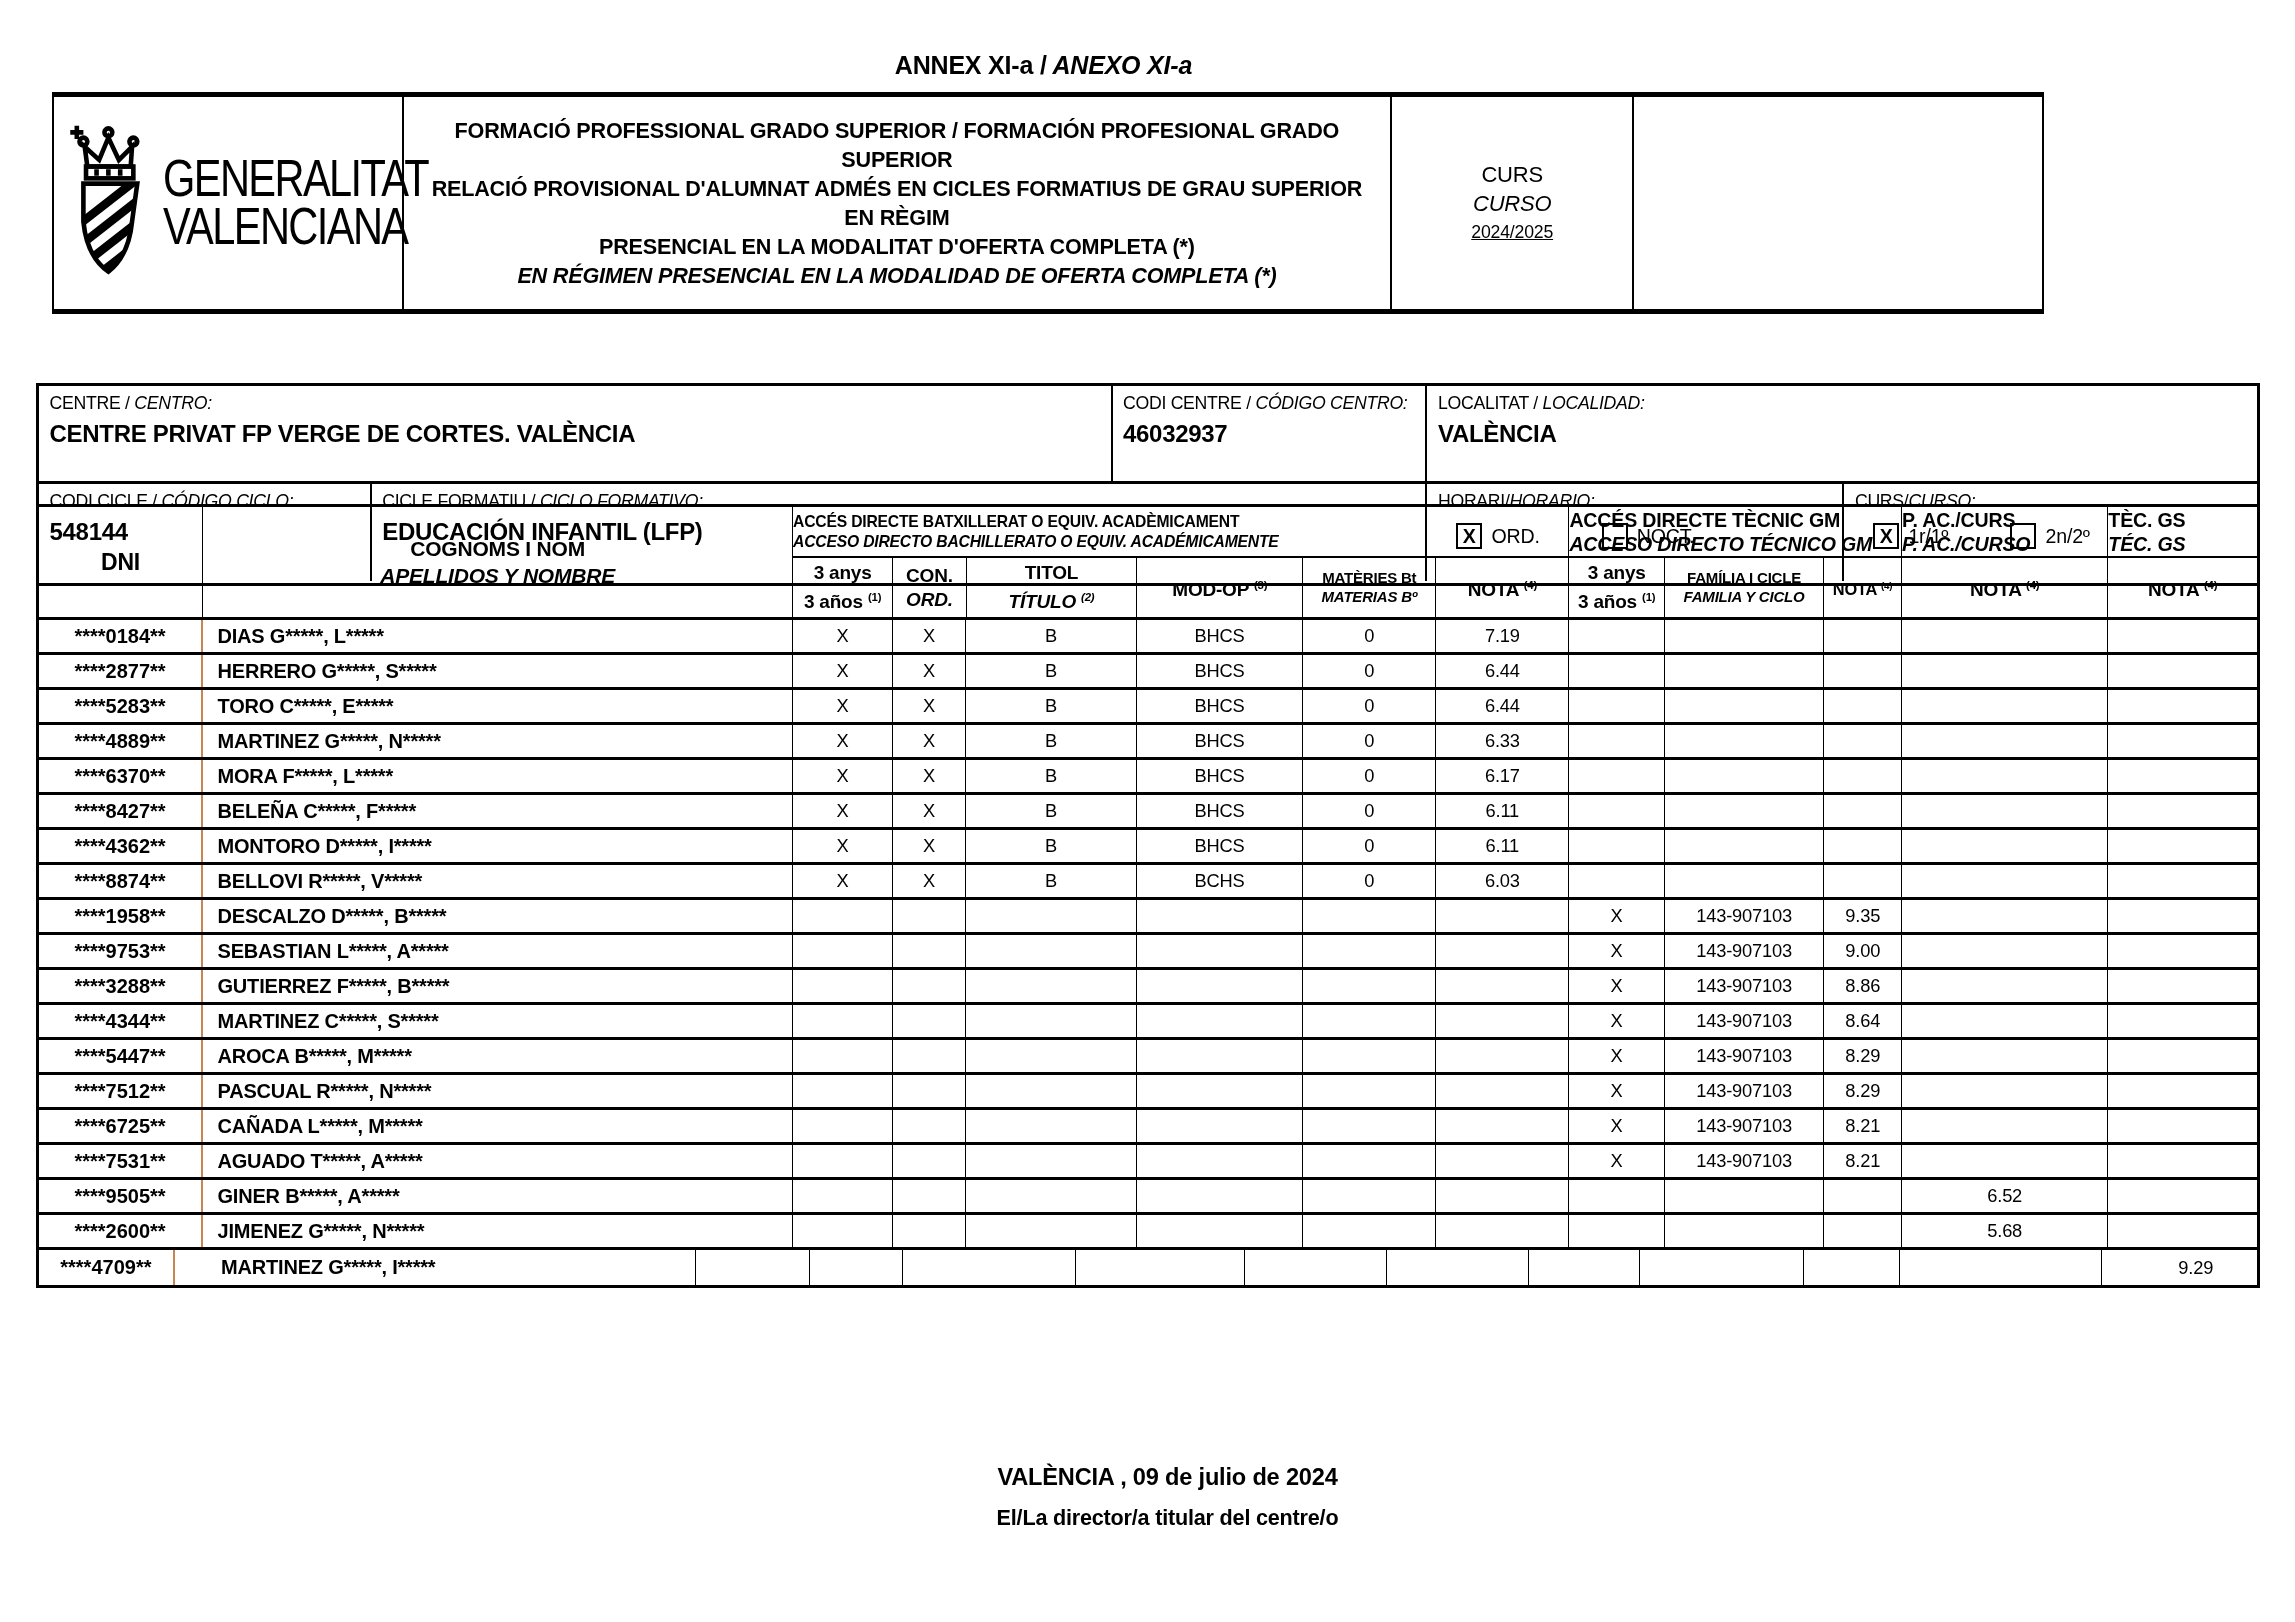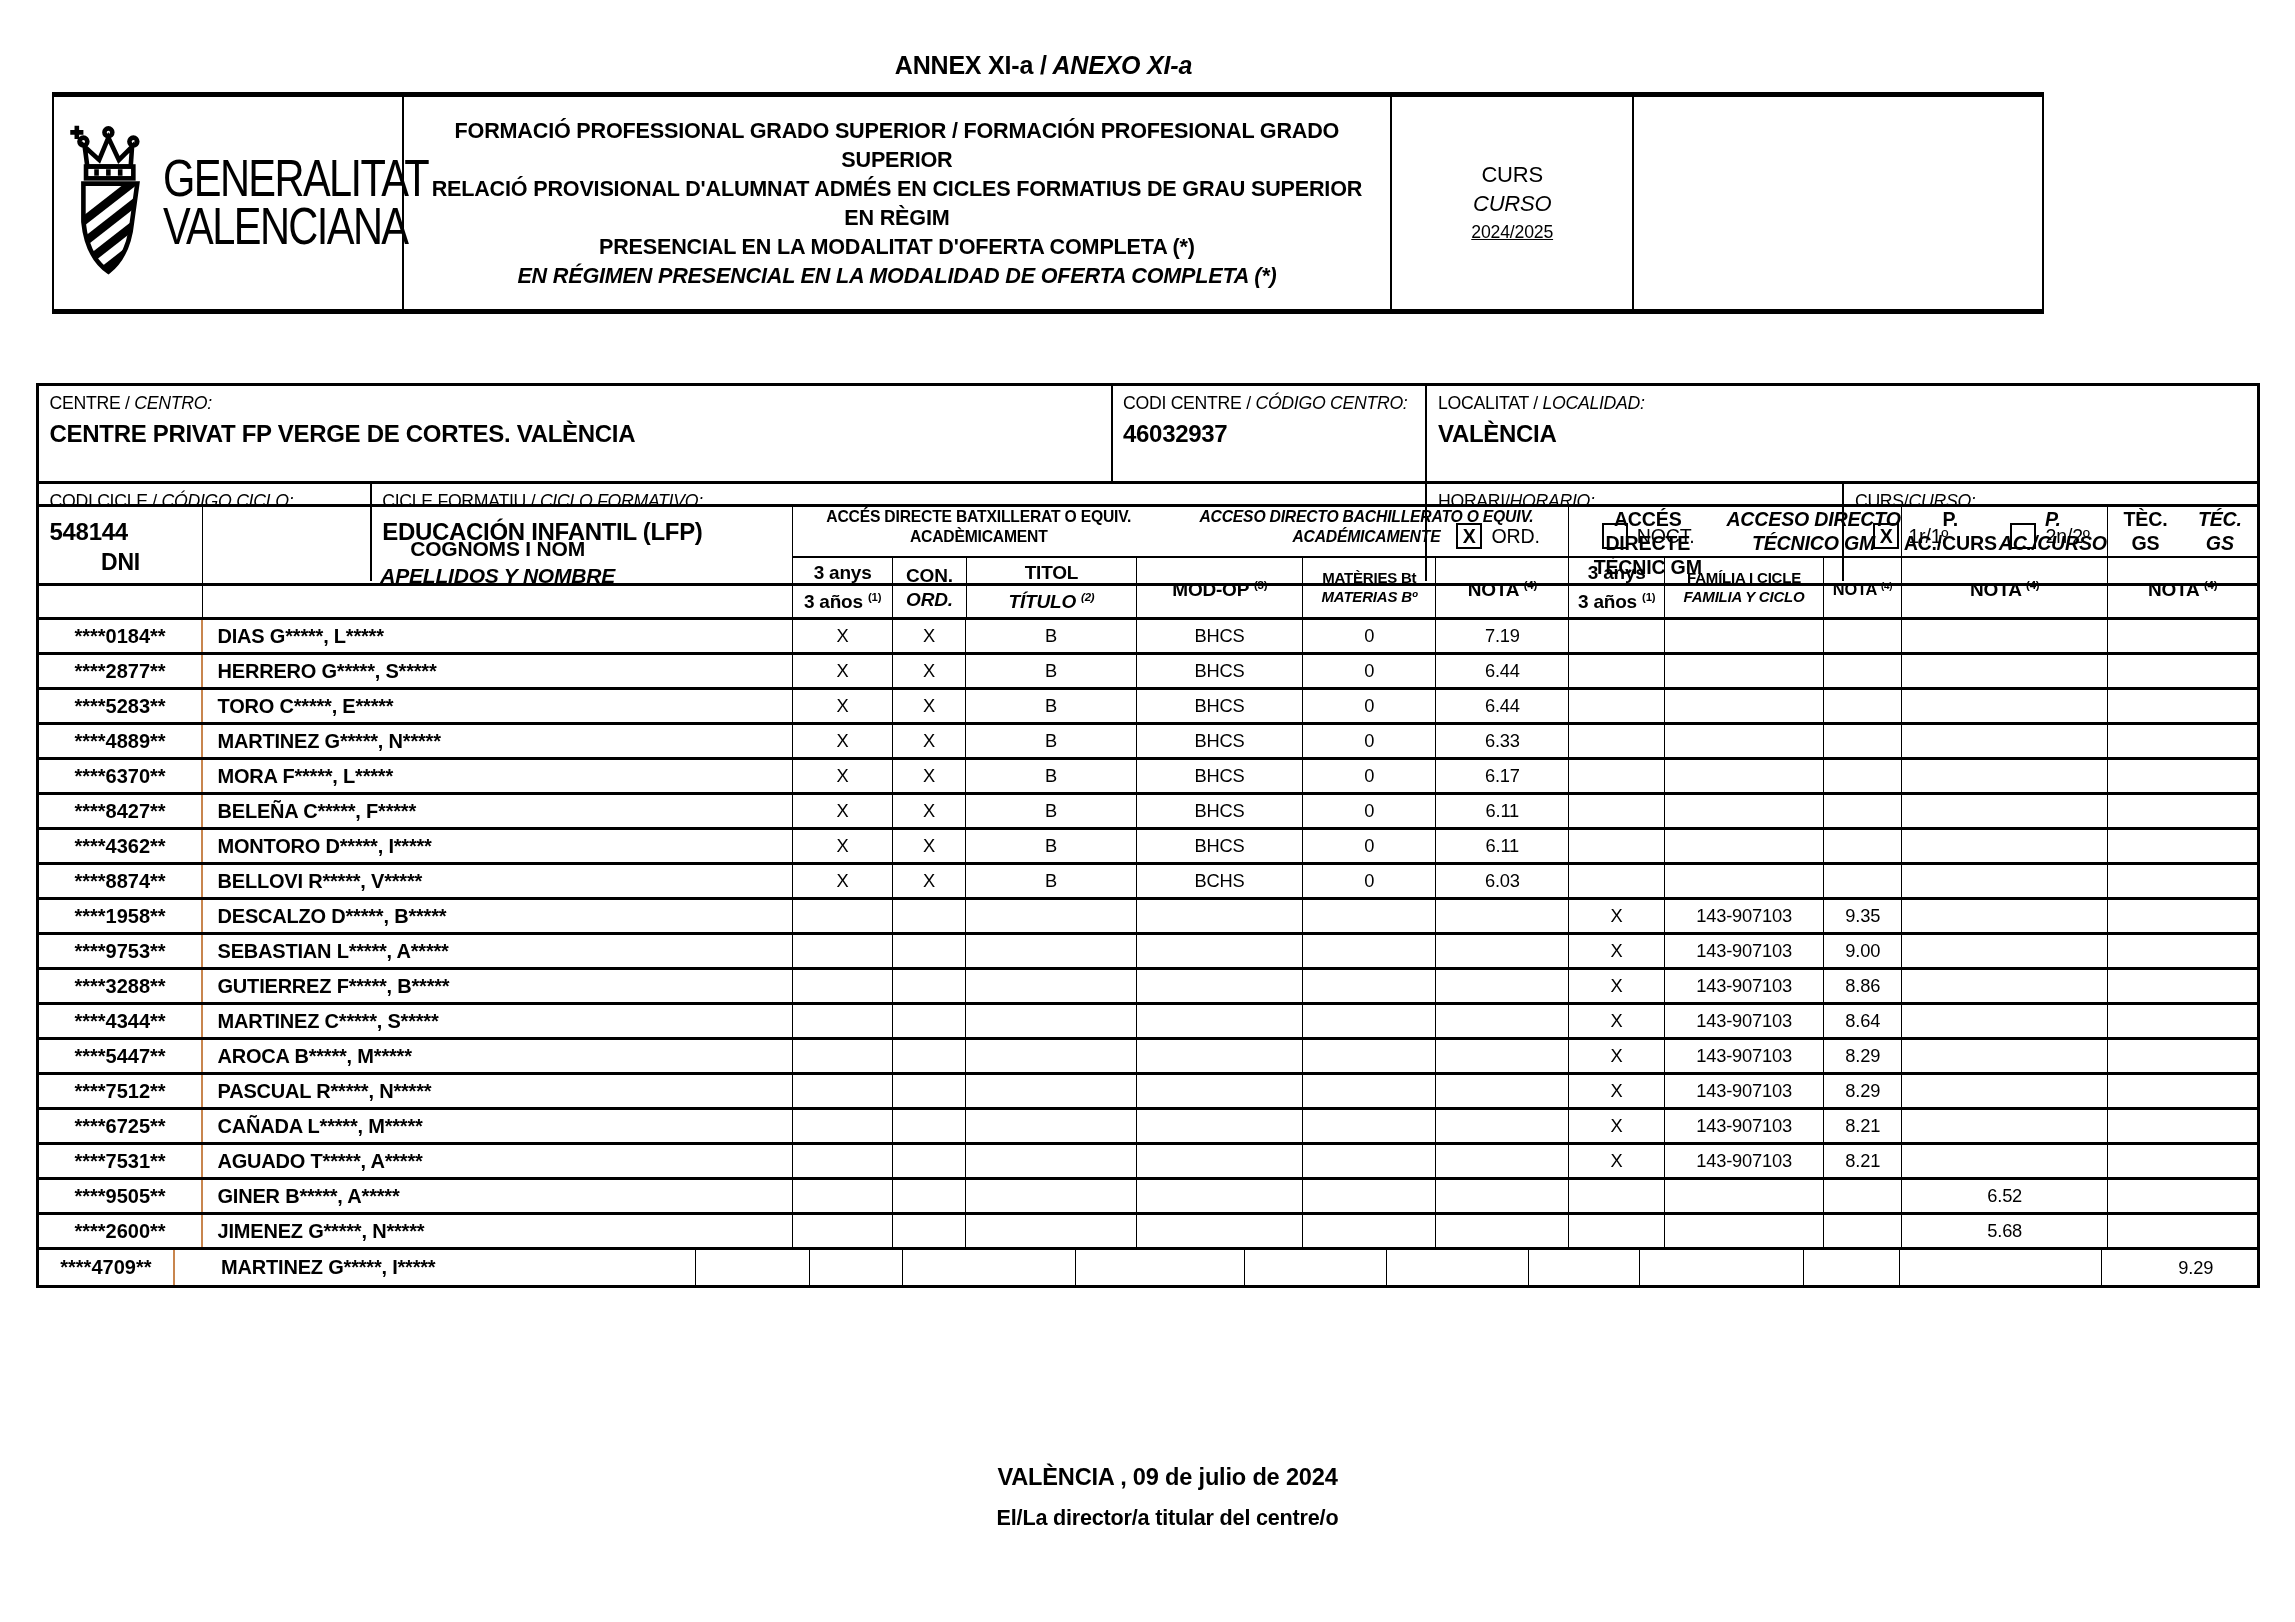--- a/index.html
+++ b/index.html
@@ -51,21 +51,21 @@
   .chklabel { font-size:19.6px; }
 
   
   #main-table { top:504px; left:36px; width:2224px; border:3.3px solid #000; }
   #table-header { display:flex; border-bottom:3.9px solid #000; height:113px; }
   .th { border-right:1.3px solid #000; display:flex; align-items:center; justify-content:center; text-align:center; }
   .c1 { width:7.4%; }  .c2 { width:26.6%; }
   .grp { display:flex; flex-direction:column; border-right:1.3px solid #000; }
   .grp:last-child, .th:last-of-type { border-right:none; }
   .g-bach { width:35%; } .g-gm { width:15%; } .g-pac { width:9.3%; } .g-tec { width:6.7%; }
-  .grp-top { height:51px; border-bottom:2px solid #000; display:flex; flex-direction:row; justify-content:center; text-align:center; font-weight:700; }
+  .grp-top { height:51px; border-bottom:2px solid #000; display:flex; flex-direction:column; justify-content:center; text-align:left; font-weight:700; }
   .grp-top.small { font-size:15.7px; line-height:19.6px; }
   .grp-top.big { font-size:19.6px; line-height:24px; }
   .grp-sub { flex:1; display:flex; }
   .sh { border-right:1.3px solid #000; display:flex; flex-direction:column; justify-content:center; align-items:center; text-align:center; font-weight:700; font-size:19px; line-height:24px; }
   .sh:last-child { border-right:none; }
   .sh .tiny { font-size:15px; line-height:18.3px; }
   #dni-header { font-size:23px; font-weight:700; }
   #name-header { font-size:21px; line-height:27.5px; }
 
   #table-body .tr { display:flex; height:35px; border-bottom:3.3px solid #000; }

